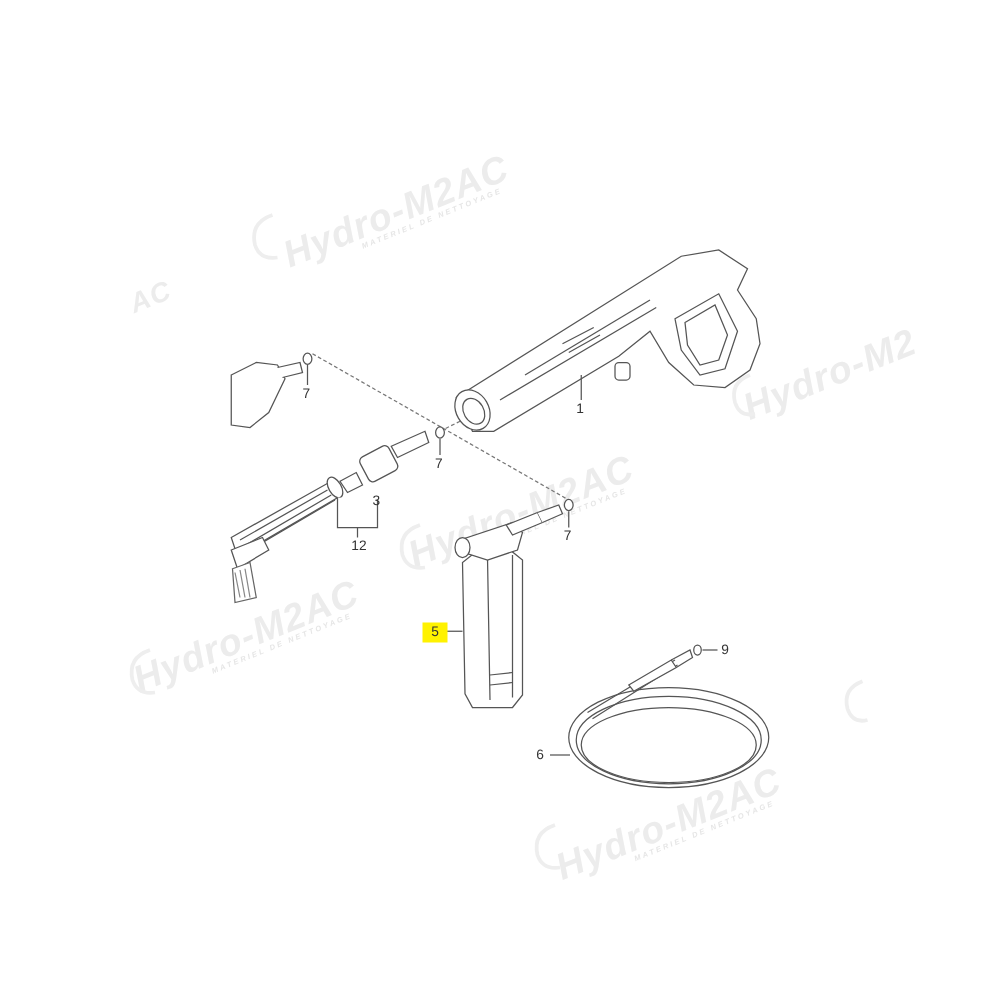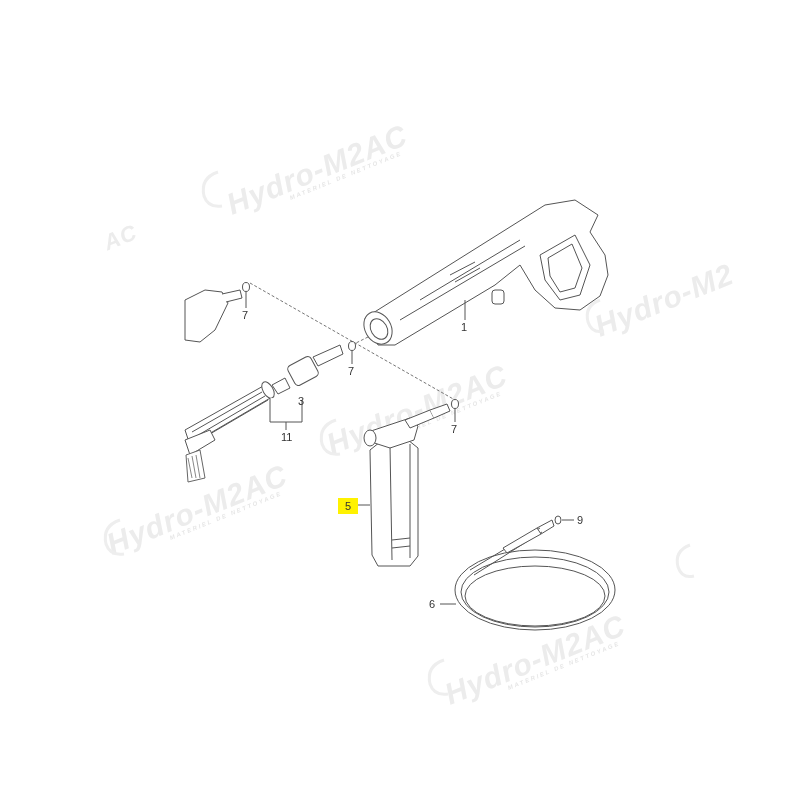--- a/index.html
+++ b/index.html
@@ -116,13 +116,13 @@
 </svg>
 
 <div class="label" style="left:461px;top:322px;">1</div>
 <div class="label-hl" style="left:338px;top:498px;">5</div>
 <div class="label" style="left:429px;top:599px;">6</div>
 <div class="label" style="left:242px;top:310px;">7</div>
 <div class="label" style="left:348px;top:366px;">7</div>
 <div class="label" style="left:451px;top:424px;">7</div>
 <div class="label" style="left:577px;top:515px;">9</div>
 <div class="label" style="left:298px;top:396px;">3</div>
-<div class="label" style="left:281px;top:432px;">11</div>
+<div class="label" style="left:281px;top:432px;">12</div>
 
 </body></html>

